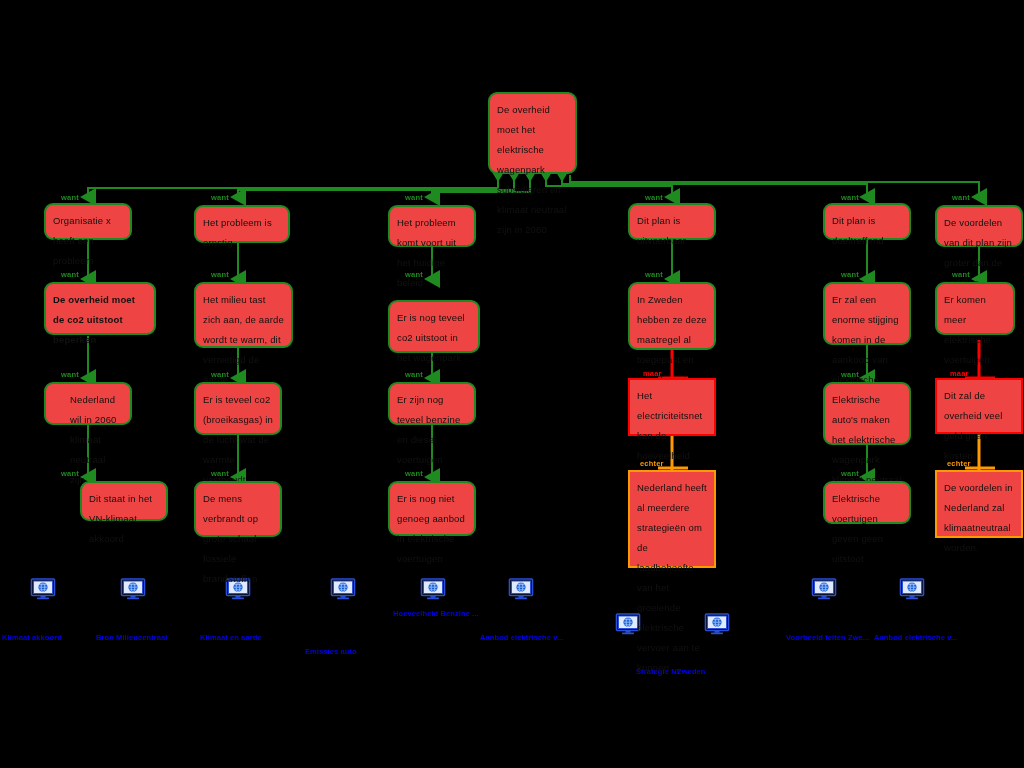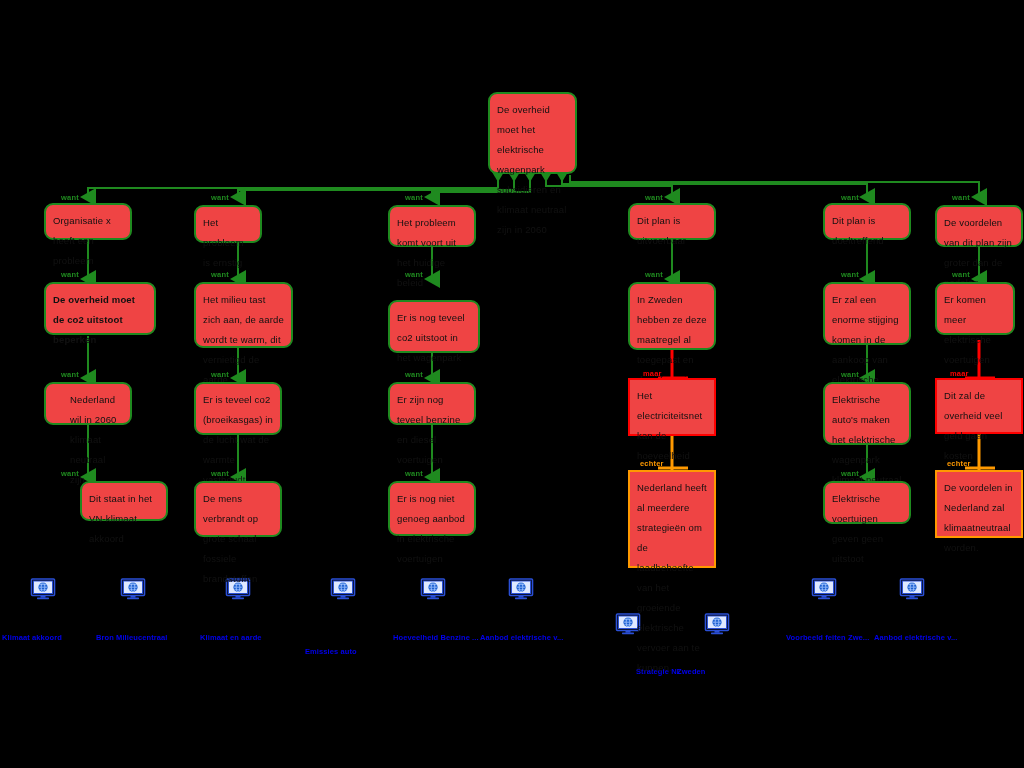--- a/index.html
+++ b/index.html
@@ -202,21 +202,21 @@
 
 <div class="node green" style="left:44px; top:203px; width:88px; height:37px;">
   <span>Organisatie x heeft een probleem</span></div>
 <div class="node green" style="left:44px; top:282px; width:112px; height:53px;font-weight:bold;">
   <span>De overheid moet de co2 uitstoot beperken</span></div>
 <div class="node green" style="left:44px; top:382px; width:88px; height:43px;padding-left:24px;">
   <span>Nederland wil in 2060 klimaat neutraal zijn</span></div>
 <div class="node green" style="left:44px; top:481px; width:88px; height:40px;margin-left:36px;">
   <span>Dit staat in het VN-klimaat akkoord</span></div>
 
-<div class="node green" style="left:194px; top:205px; width:68px; height:38px;">
+<div class="node green" style="left:194px; top:205px; width:96px; height:38px;">
   <span>Het probleem is ernstig</span></div>
 <div class="node green" style="left:194px; top:282px; width:99px; height:66px;">
   <span>Het milieu tast zich aan, de aarde wordt te warm, dit vernietigd de aarde.</span></div>
 <div class="node green" style="left:194px; top:382px; width:88px; height:53px;">
   <span>Er is teveel co2 (broeikasgas) in de lucht wat de warmte vasthoudt.</span></div>
 <div class="node green" style="left:194px; top:481px; width:88px; height:56px;">
   <span>De mens verbrandt op grote schaal fossiele brandstoffen</span></div>
 
 <div class="node green" style="left:388px; top:205px; width:88px; height:42px;">
   <span>Het probleem komt voort uit het huidige beleid</span></div>
@@ -302,21 +302,21 @@
     <div class="desk-icon" style="left: 385px; top: 578px;"><span>
 <svg class="glyph" viewBox="0 0 26 22" xmlns="http://www.w3.org/2000/svg">
   <rect x="1.5" y="1" width="23" height="16.5" rx="1" fill="none" stroke="#2a4fd6" stroke-width="1.6"></rect>
   <rect x="3.5" y="3" width="19" height="12.5" fill="#dfe9ff" stroke="#2a4fd6" stroke-width="1"></rect>
   <circle cx="13" cy="9.2" r="4.6" fill="#1b5fd0"></circle>
   <ellipse cx="13" cy="9.2" rx="1.9" ry="4.6" fill="none" stroke="#9fc2ff" stroke-width=".9"></ellipse>
   <path d="M8.5,9.2 H17.5 M9.3,6.6 H16.7 M9.3,11.8 H16.7" stroke="#9fc2ff" stroke-width=".8" fill="none"></path>
   <rect x="10.5" y="17.5" width="5" height="2.2" fill="#2a4fd6"></rect>
   <rect x="7" y="19.4" width="12" height="1.8" rx=".6" fill="#2a4fd6"></rect>
 </svg></span></div>
-    <div class="icon-caption" style="left: 393px; top: 633px; text-align: center;">Hoeveelheid Benzine ...</div>
+    <div class="icon-caption" style="left: 393px; top: 609px; text-align: center;">Hoeveelheid Benzine ...</div>
     <div class="desk-icon" style="left: 473px; top: 578px;"><span>
 <svg class="glyph" viewBox="0 0 26 22" xmlns="http://www.w3.org/2000/svg">
   <rect x="1.5" y="1" width="23" height="16.5" rx="1" fill="none" stroke="#2a4fd6" stroke-width="1.6"></rect>
   <rect x="3.5" y="3" width="19" height="12.5" fill="#dfe9ff" stroke="#2a4fd6" stroke-width="1"></rect>
   <circle cx="13" cy="9.2" r="4.6" fill="#1b5fd0"></circle>
   <ellipse cx="13" cy="9.2" rx="1.9" ry="4.6" fill="none" stroke="#9fc2ff" stroke-width=".9"></ellipse>
   <path d="M8.5,9.2 H17.5 M9.3,6.6 H16.7 M9.3,11.8 H16.7" stroke="#9fc2ff" stroke-width=".8" fill="none"></path>
   <rect x="10.5" y="17.5" width="5" height="2.2" fill="#2a4fd6"></rect>
   <rect x="7" y="19.4" width="12" height="1.8" rx=".6" fill="#2a4fd6"></rect>
 </svg></span></div>

